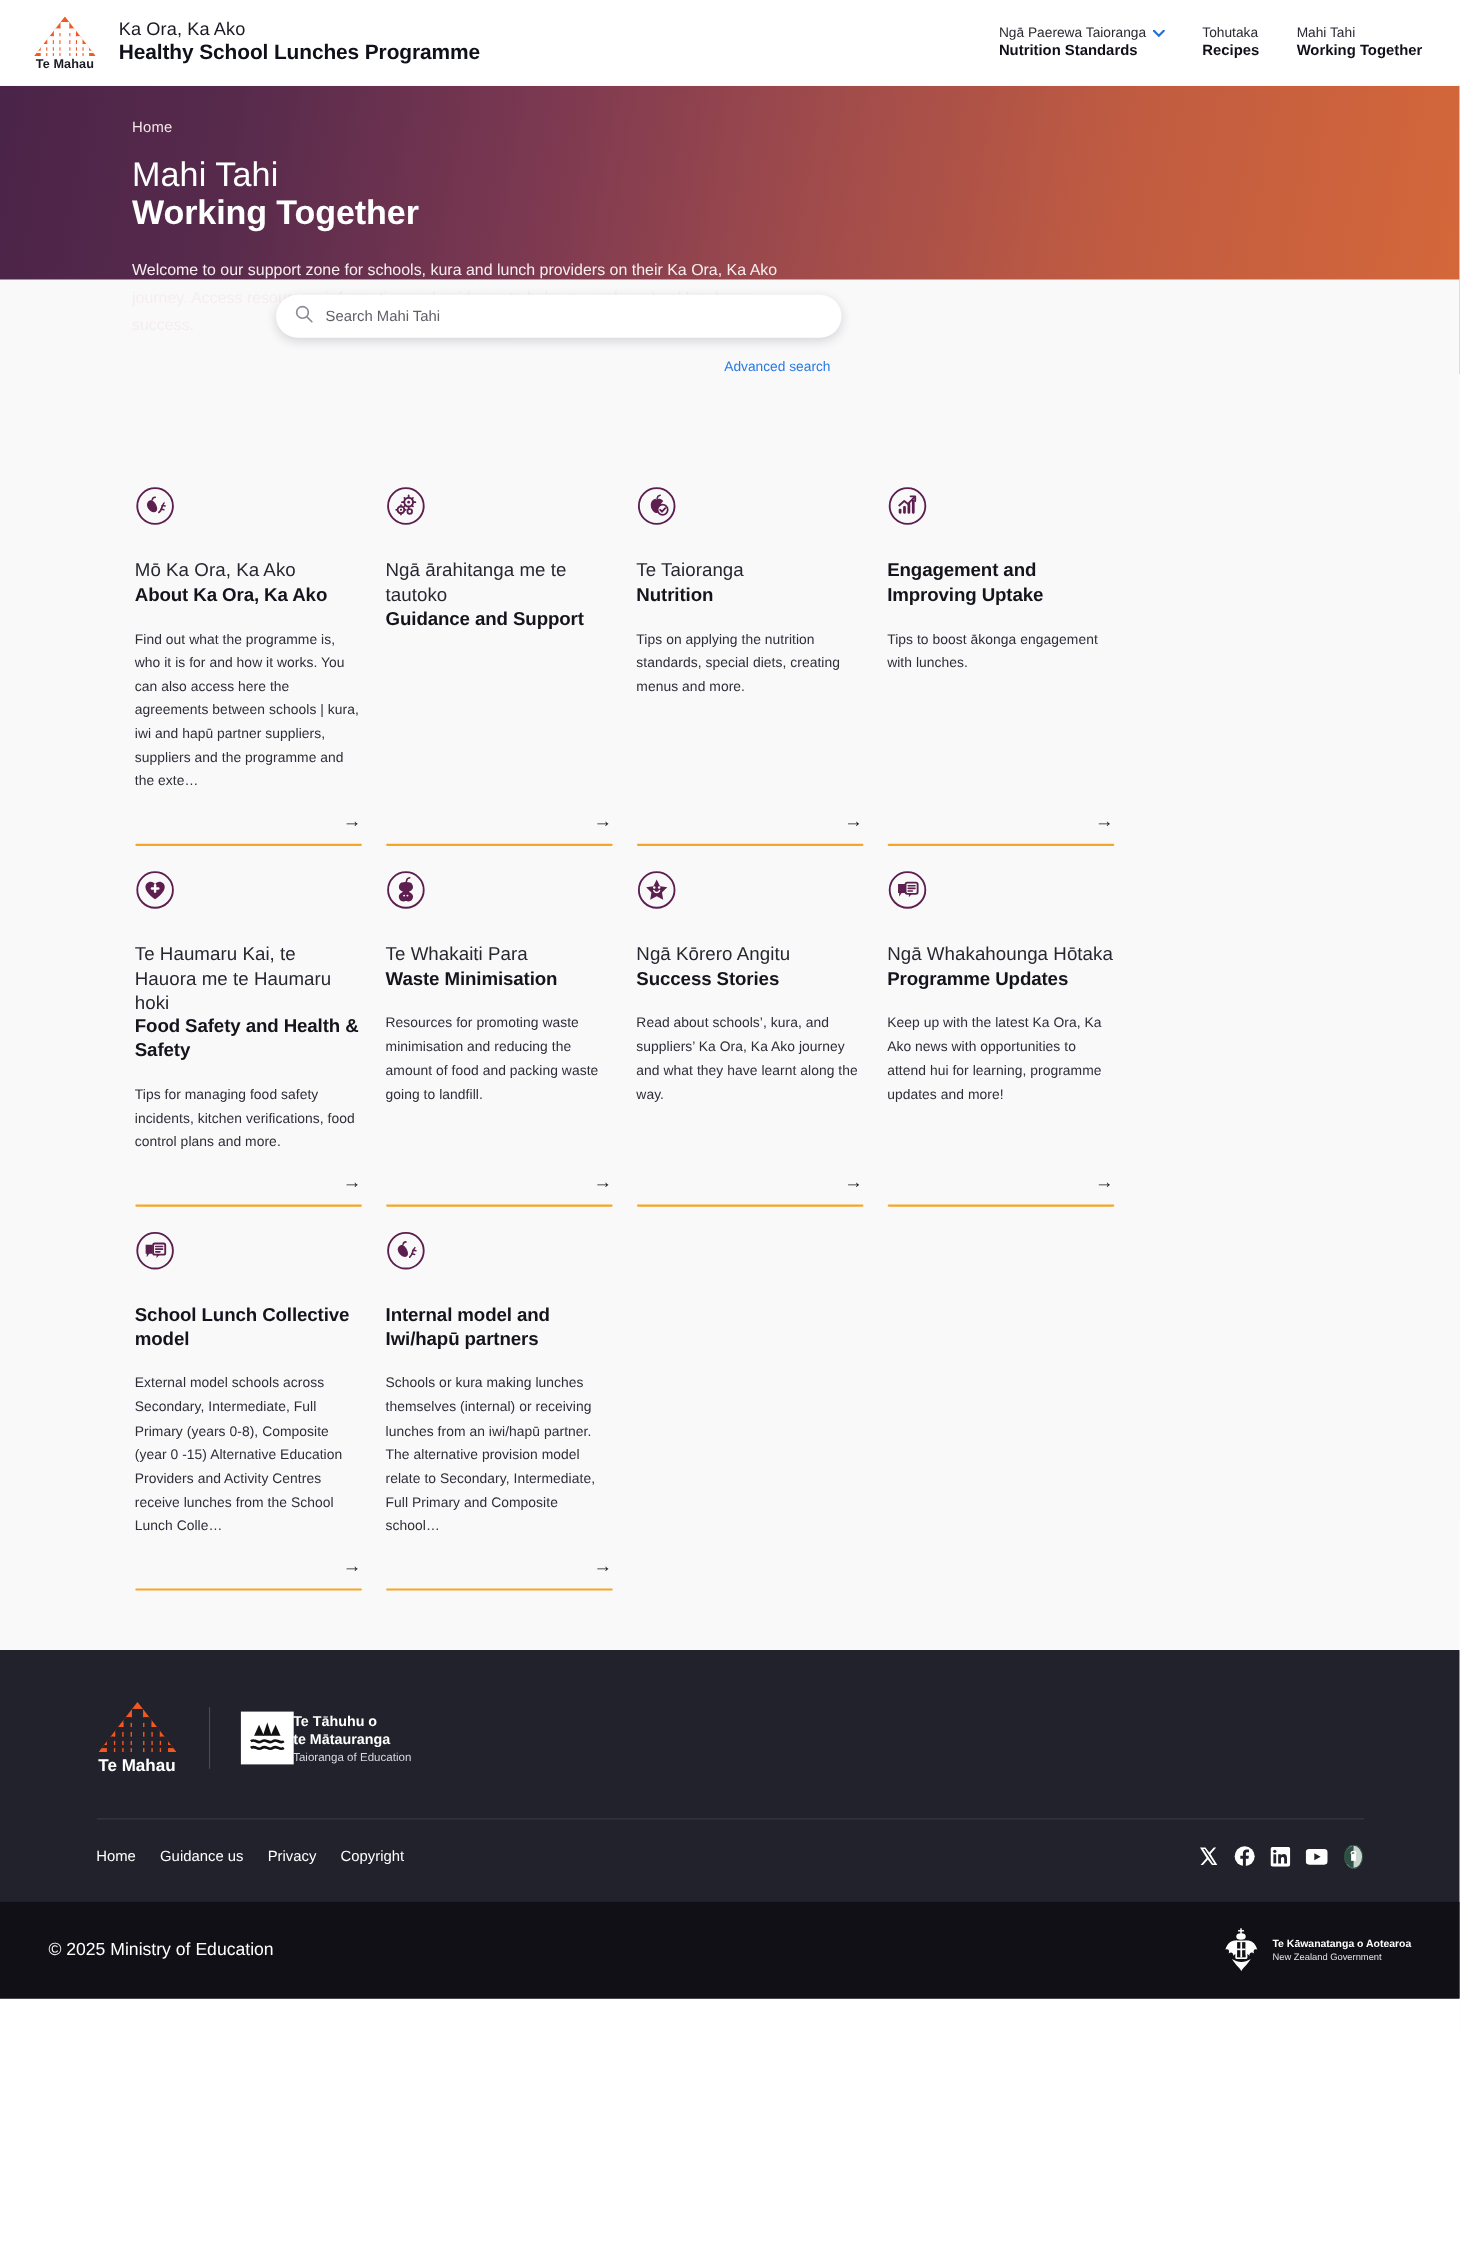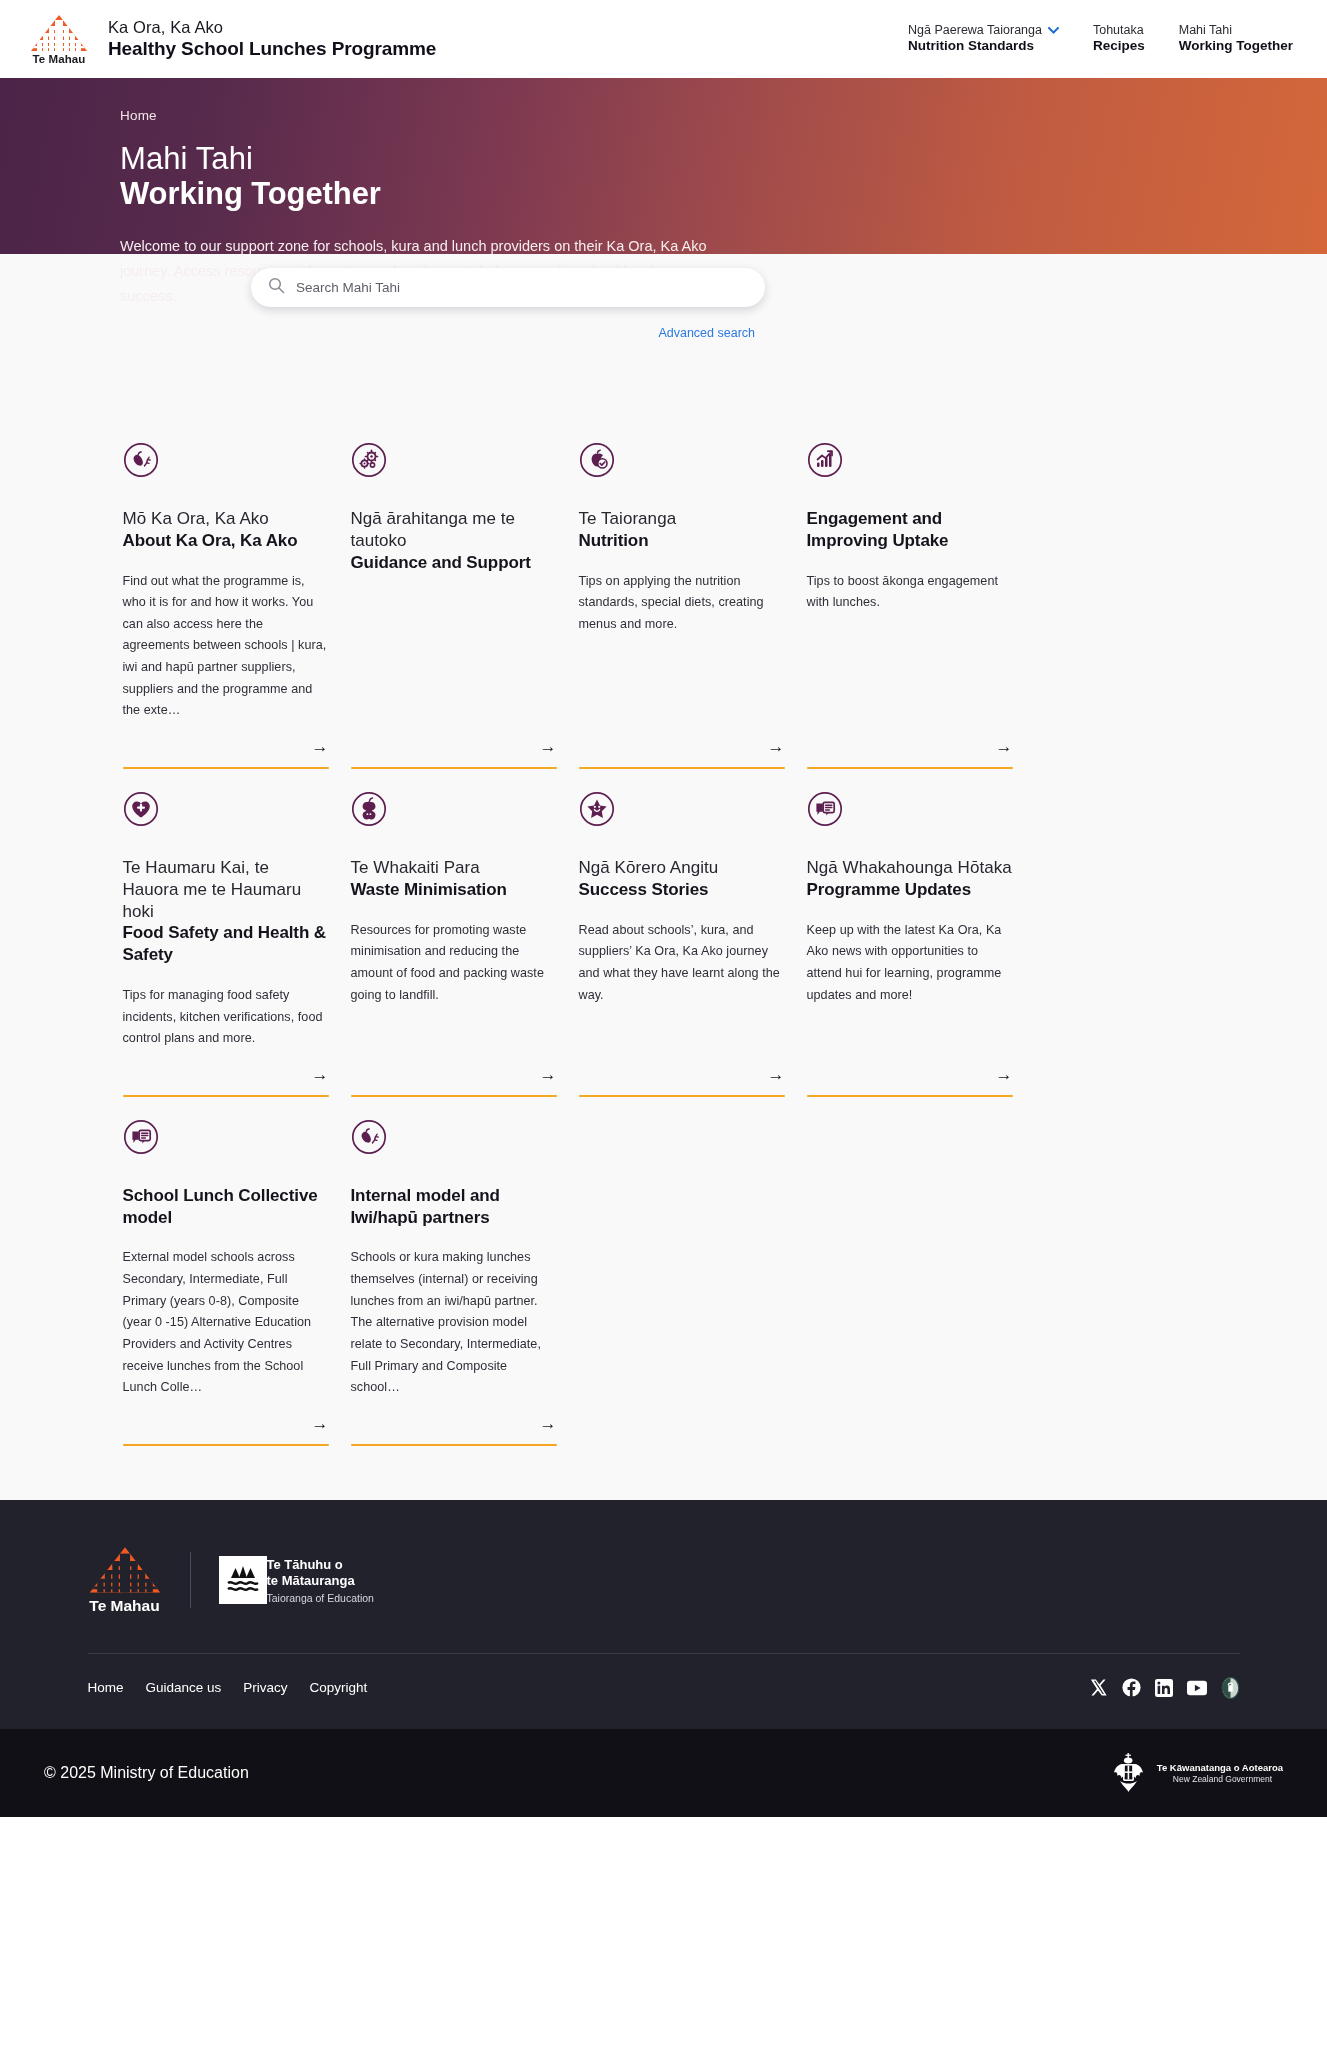--- a/index.html
+++ b/index.html
@@ -165,21 +165,21 @@
   .socials svg { display: block; cursor: pointer; }
 
   .copyright-bar {
     background: #101016;
     padding: 22px 44px;
     display: flex; align-items: center;
   }
   .copyright-text { color: #ffffff; font-size: 16px; }
   .nzgovt { margin-left: auto; display: flex; align-items: center; gap: 9px; }
   .nzgovt-text-1 { color: #ffffff; font-size: 9.5px; font-weight: bold; line-height: 1.25; }
-  .nzgovt-text-2 { color: #e2e2e8; font-size: 8.5px; line-height: 1.25; margin-left: 16px; }
+  .nzgovt-text-2 { color: #e2e2e8; font-size: 8.5px; line-height: 1.25; }
 </style>
 </head>
 <body>
 
 <header class="site-header">
   <div class="brand">
     <div class="te-mahau-logo">
       <svg width="58" height="38" viewBox="0 0 58 38" aria-hidden="true">
         <defs>
           <clipPath id="triClip">

